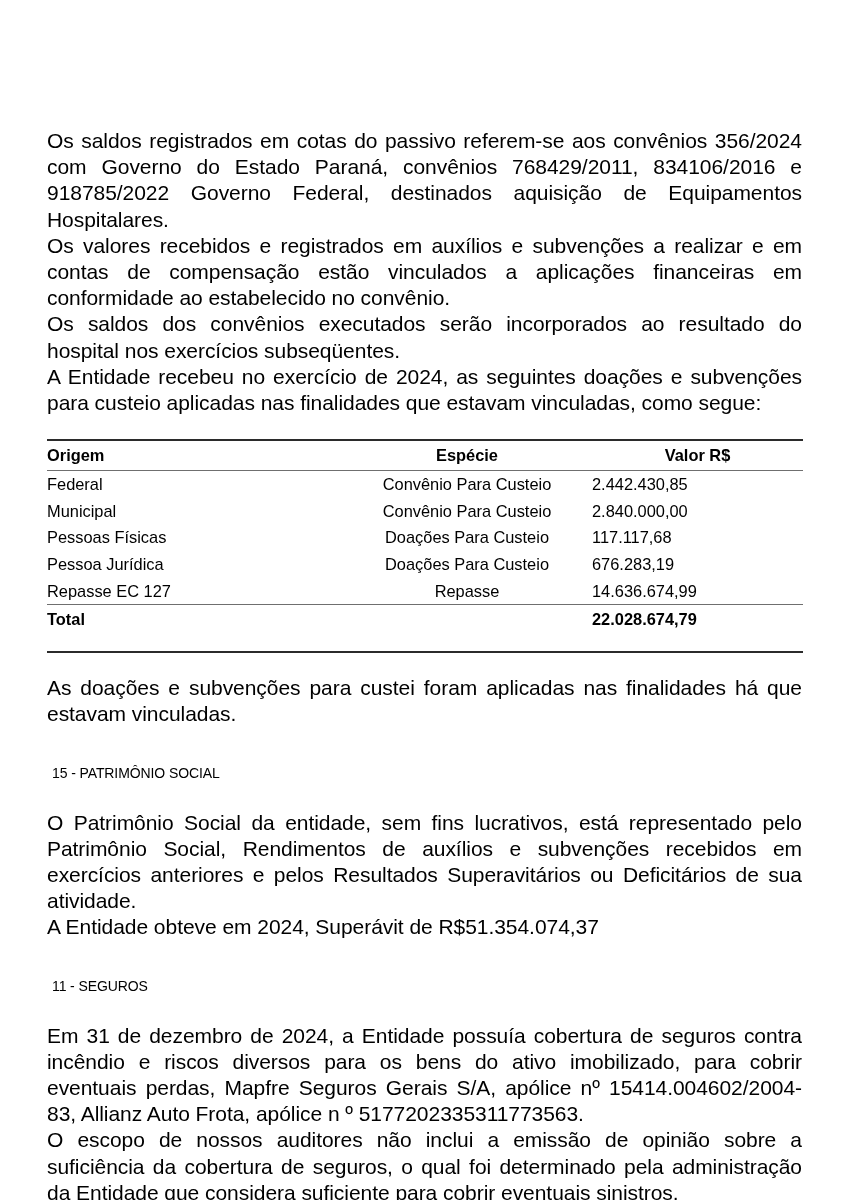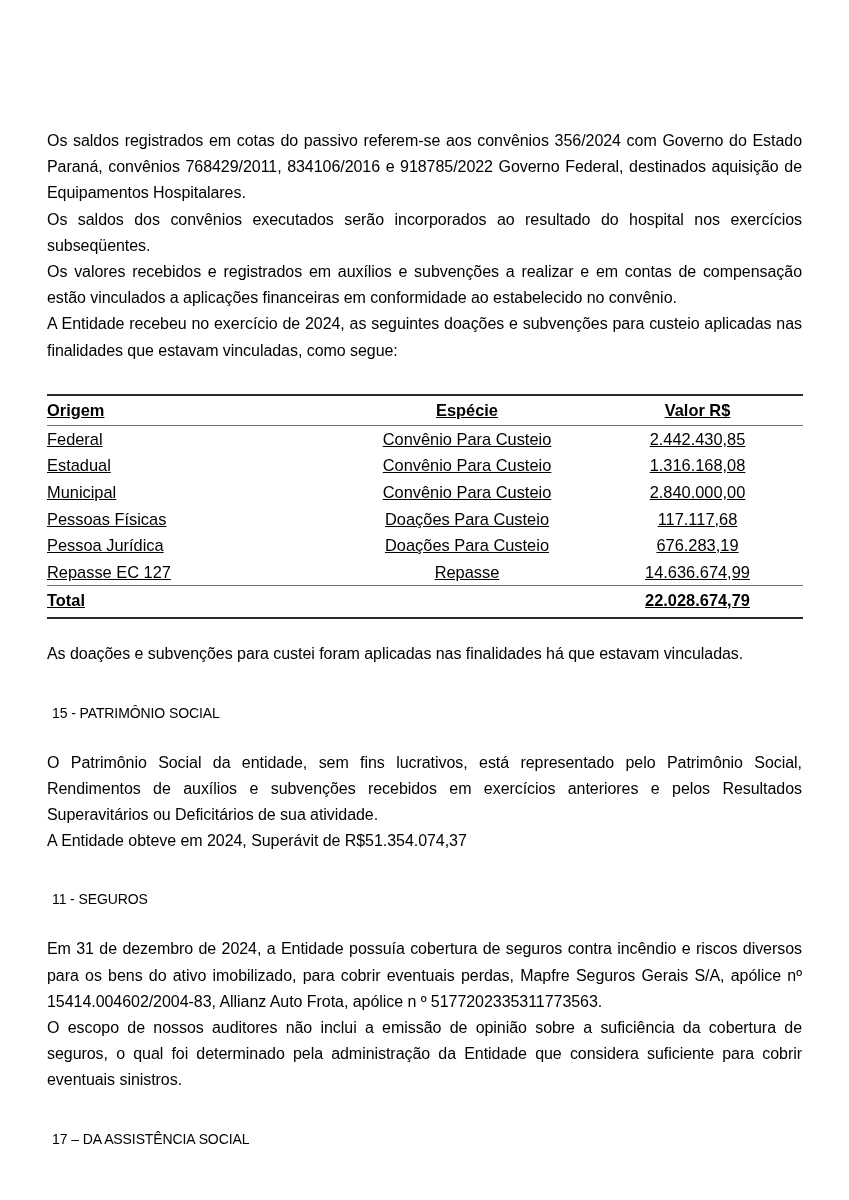--- a/index.html
+++ b/index.html
@@ -25,45 +25,44 @@
     background: #ffffff;
     box-sizing: border-box;
     padding: 128px 47px 0 47px;
   }
   .doc-body {
     width: 755px;
   }
 
   p.para {
     margin: 0;
-    font-size: 16px;
+    font-size: 21px;
     line-height: 26.2px;
     text-align: justify;
     text-justify: inter-word;
     letter-spacing: -0.05px;
   }
   p.para:last-child {
     margin-bottom: 0;
   }
 
   h2.section-heading {
     margin: 5px;
     font-size: 14px;
     font-weight: normal;
     line-height: 26px;
     letter-spacing: -0.1px;
     text-align: left;
   }
 
   
   .table-wrap {
-    margin-top: 30px;
+    margin-top: 23px;
     margin-bottom: 22px;
     width: 756px;
-    text-decoration: underline;
   }
   table.gov-table {
     width: 100%;
     border-collapse: collapse;
     font-size: 16.4px;
     table-layout: fixed;
   }
   table.gov-table col.c-origem  { width: 295px; }
   table.gov-table col.c-especie { width: 250px; }
   table.gov-table col.c-valor   { width: 211px; }
@@ -82,40 +81,40 @@
 
   table.gov-table tbody td {
     padding: 1px 0 1px 0;
     line-height: 24.6px;
     border: none;
     vertical-align: top;
     white-space: nowrap;
   }
   td.td-origem  { text-align: left;  padding-left: 7px; }
   td.td-especie { text-align: center;  padding-left: 3px; }
-  td.td-valor   { text-align: center; padding-right: 8px; }
+  td.td-valor   { text-align: left; padding-right: 8px; }
 
   table.gov-table tbody tr.total-row td {
     font-weight: bold;
     border-top: 1.2px solid #6f6f6f;
     border-bottom: 2.1px solid #2b2b2b;
     padding-top: 2px;
-    padding-bottom: 5px;
+    padding-bottom: 20px;
     line-height: 24px;
   }
 </style>
 </head>
 <body>
 
 <div class="page">
   <div class="doc-body">
 
     <p class="para">Os saldos registrados em cotas do passivo referem-se aos convênios 356/2024 com Governo do Estado Paraná, convênios 768429/2011, 834106/2016 e 918785/2022 Governo Federal, destinados aquisição de Equipamentos Hospitalares.</p>
+    <p class="para">Os valores recebidos e registrados em auxílios e subvenções a realizar e em contas de compensação estão vinculados a aplicações financeiras em conformidade ao estabelecido no convênio.</p>
     <p class="para">Os saldos dos convênios executados serão incorporados ao resultado do hospital nos exercícios subseqüentes.</p>
-    <p class="para">Os valores recebidos e registrados em auxílios e subvenções a realizar e em contas de compensação estão vinculados a aplicações financeiras em conformidade ao estabelecido no convênio.</p>
     <p class="para">A Entidade recebeu no exercício de 2024, as seguintes doações e subvenções para custeio aplicadas nas finalidades que estavam vinculadas, como segue:</p>
 
     <div class="table-wrap">
       <table class="gov-table">
         <colgroup>
           <col class="c-origem">
           <col class="c-especie">
           <col class="c-valor">
         </colgroup>
         <thead>
@@ -123,25 +122,20 @@
             <th class="th-origem">Origem</th>
             <th class="th-especie">Espécie</th>
             <th class="th-valor">Valor R$</th>
           </tr>
         </thead>
         <tbody>
           <tr>
             <td class="td-origem">Federal</td>
             <td class="td-especie">Convênio Para Custeio</td>
             <td class="td-valor">2.442.430,85</td>
-          </tr>
-          <tr>
-            <td class="td-origem">Estadual</td>
-            <td class="td-especie">Convênio Para Custeio</td>
-            <td class="td-valor">1.316.168,08</td>
           </tr>
           <tr>
             <td class="td-origem">Municipal</td>
             <td class="td-especie">Convênio Para Custeio</td>
             <td class="td-valor">2.840.000,00</td>
           </tr>
           <tr>
             <td class="td-origem">Pessoas Físicas</td>
             <td class="td-especie">Doações Para Custeio</td>
             <td class="td-valor">117.117,68</td>

